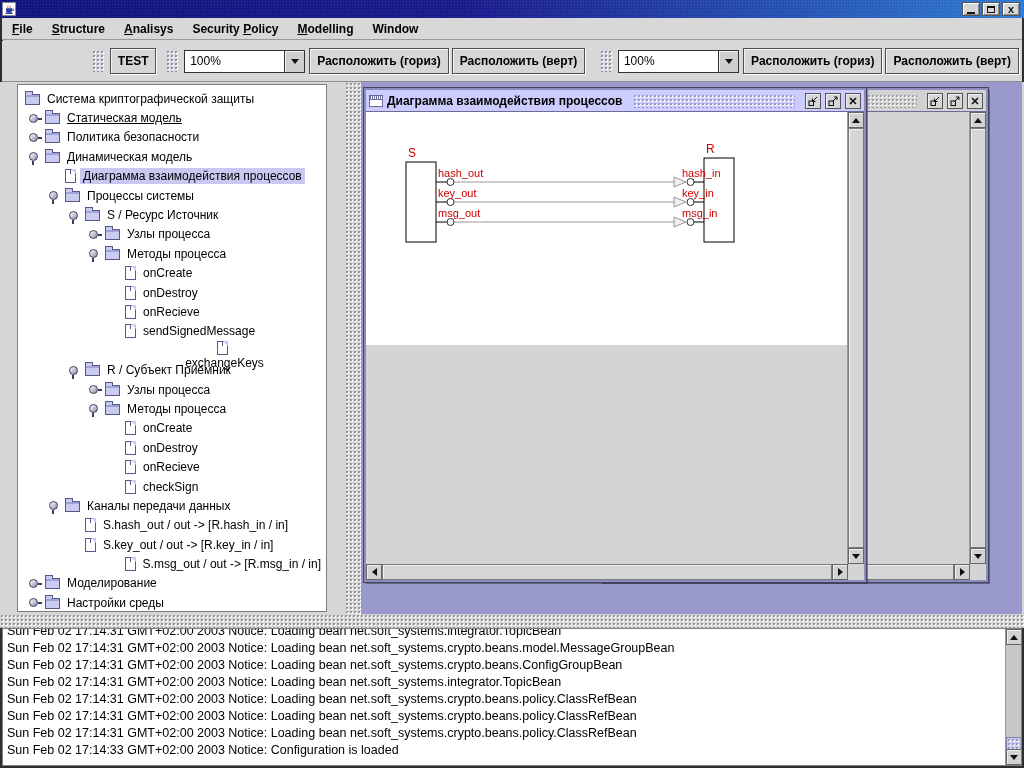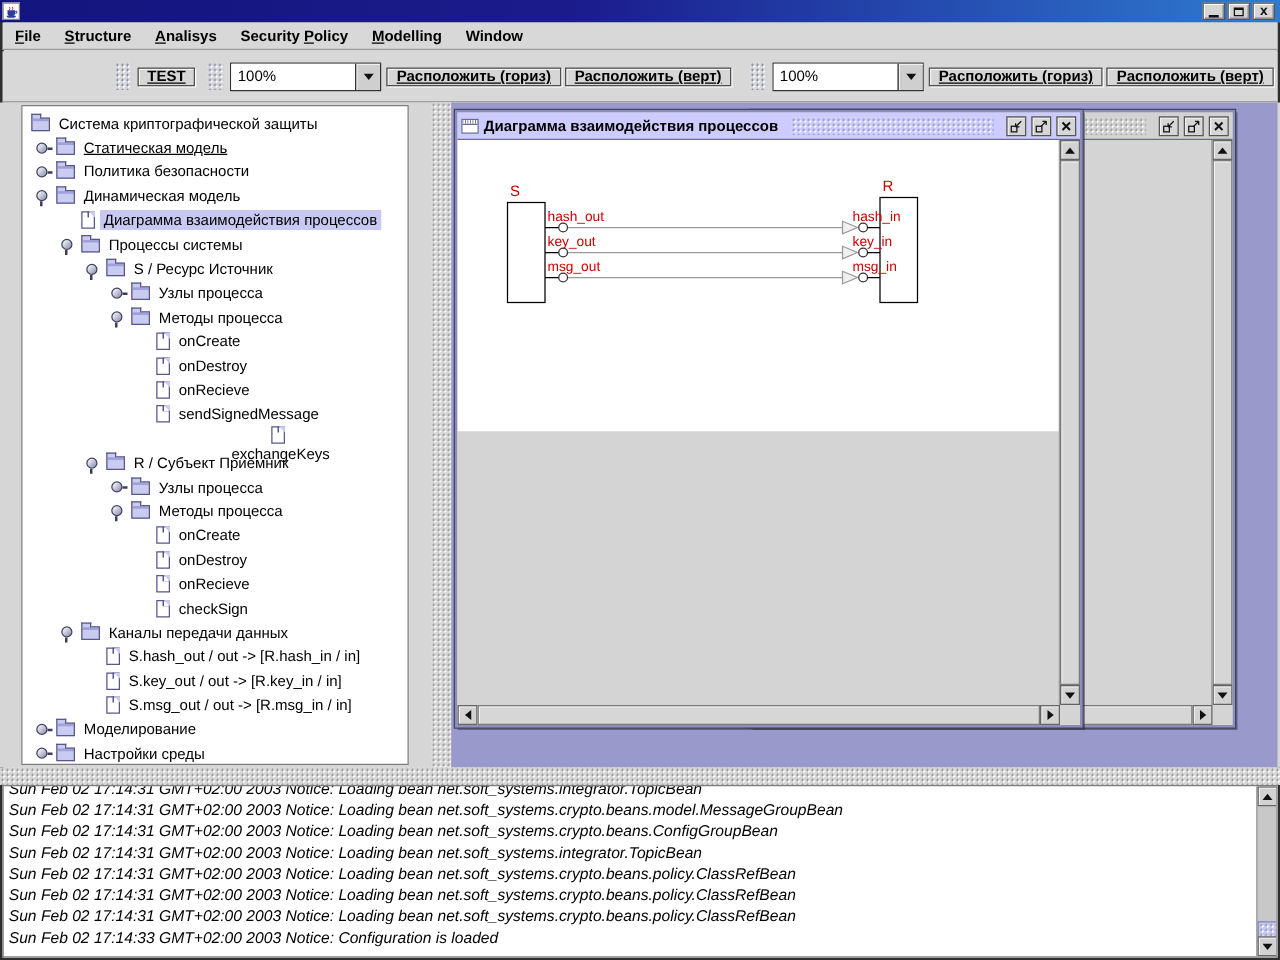--- a/index.html
+++ b/index.html
@@ -33,23 +33,23 @@
   .menu-item { padding:2px 2px; cursor:default; }
   .menu-item u { text-decoration:underline; }
 
   
   .toolbar { position:absolute; left:2px; top:41px; width:1020px; height:41px; background:#D8D8D8;
     border-bottom:1px solid #8f8f8f; display:flex; align-items:center; padding-left:90px; }
   .grip { width:13px; height:22px; margin-right:5px;
     background-color:#D8D8D8;
     background-image:radial-gradient(#8f8fae 30%, transparent 32%), radial-gradient(#ffffff 35%, transparent 37%);
     background-size:4px 4px; background-position:0 0,1px 1px; }
-  .tbtn { height:15px; padding:0 7px; background:#D6D6D6; border:1px solid #4f4f4f;
+  .tbtn { height:26px; padding:0 7px; background:#D6D6D6; border:1px solid #4f4f4f;
     box-shadow: inset 1px 1px 0 #f2f2f2, 1px 1px 0 #ffffff;
-    font-weight:bold; font-size:12px; display:flex; align-items:center; margin-right:3px; white-space:nowrap;text-decoration:underline; }
+    font-weight:bold; font-size:12px; display:flex; align-items:center; margin-right:3px; white-space:nowrap; }
   .combo { height:23px; width:123px; display:flex; border:1px solid #333; margin-right:4px; background:#fff; }
   .combo-value { flex:1; padding:3px 5px; font-weight:normal; background:#fff; }
   .combo-arrow { width:20px; background:#CFCFCF; border-left:1px solid #333;
     box-shadow: inset 1px 1px 0 #f0f0f0; display:flex; align-items:center; justify-content:center; }
   .sp6 { width:7px; } .sp12 { width:12px; }
 
   
   .main { position:absolute; left:0; top:82px; width:1024px; height:532px; background:#D6D6D6; }
   .tree-panel { position:absolute; left:17px; top:2px; width:310px; height:528px; background:#fff;
     border:1px solid #7e7e7e; overflow:hidden; }
@@ -121,21 +121,21 @@
   .tri-left  { width:0; height:0; border-top:4px solid transparent; border-bottom:4px solid transparent; border-right:5px solid #111; }
   .tri-right { width:0; height:0; border-top:4px solid transparent; border-bottom:4px solid transparent; border-left:5px solid #111; }
 
   
   .hsplit { position:absolute; left:0; top:614px; width:1024px; height:14px;
     background-color:#D6D6D6;
     background-image:radial-gradient(#9a9a9a 28%, transparent 30%), radial-gradient(#ffffff 30%, transparent 33%);
     background-size:4px 4px; background-position:0 0,1px 1px; }
   .log-panel { position:absolute; left:2px; top:628px; width:1020px; height:138px; background:#fff;
     border:1px solid #808080; overflow:hidden; }
-  .log-lines { margin-top:-6px; padding-left:4px;font-style:italic; }
+  .log-lines { margin-top:-6px; padding-left:4px; }
   .log-line { height:17px; line-height:17px; white-space:nowrap; font-size:12.5px; color:#000; }
   .log-scroll { position:absolute; right:0px; top:0; bottom:0; width:16px; background:#C8C8C8; border-left:1px solid #999; }
   .log-scroll .up { top:0; left:0; } .log-scroll .down { bottom:0; left:0; }
 </style>
 </head>
 <body>
 
 <div class="app">
 
   <div class="titlebar">
@@ -299,21 +299,21 @@
             <span class="tree-label">Каналы передачи данных</span>
           </div>
           <div class="tree-row" style="padding-left: 65px;">
             <span class="icon-doc"></span>
             <span class="tree-label">S.hash_out / out -&gt; [R.hash_in / in]</span>
           </div>
           <div class="tree-row" style="padding-left: 65px; text-align: right;">
             <span class="icon-doc"></span>
             <span class="tree-label">S.key_out / out -&gt; [R.key_in / in]</span>
           </div>
-          <div class="tree-row" style="padding-left: 65px;">
+          <div class="tree-row" style="padding-left: 65px; justify-content: flex-end;">
             <span class="icon-doc"></span>
             <span class="tree-label">S.msg_out / out -&gt; [R.msg_in / in]</span>
           </div>
           <div class="tree-row" style="padding-left: 8px;">
             <span class="tree-handle collapsed"></span>
             <span class="icon-folder"></span>
             <span class="tree-label">Моделирование</span>
           </div>
           <div class="tree-row" style="padding-left: 8px;">
             <span class="tree-handle collapsed"></span>

